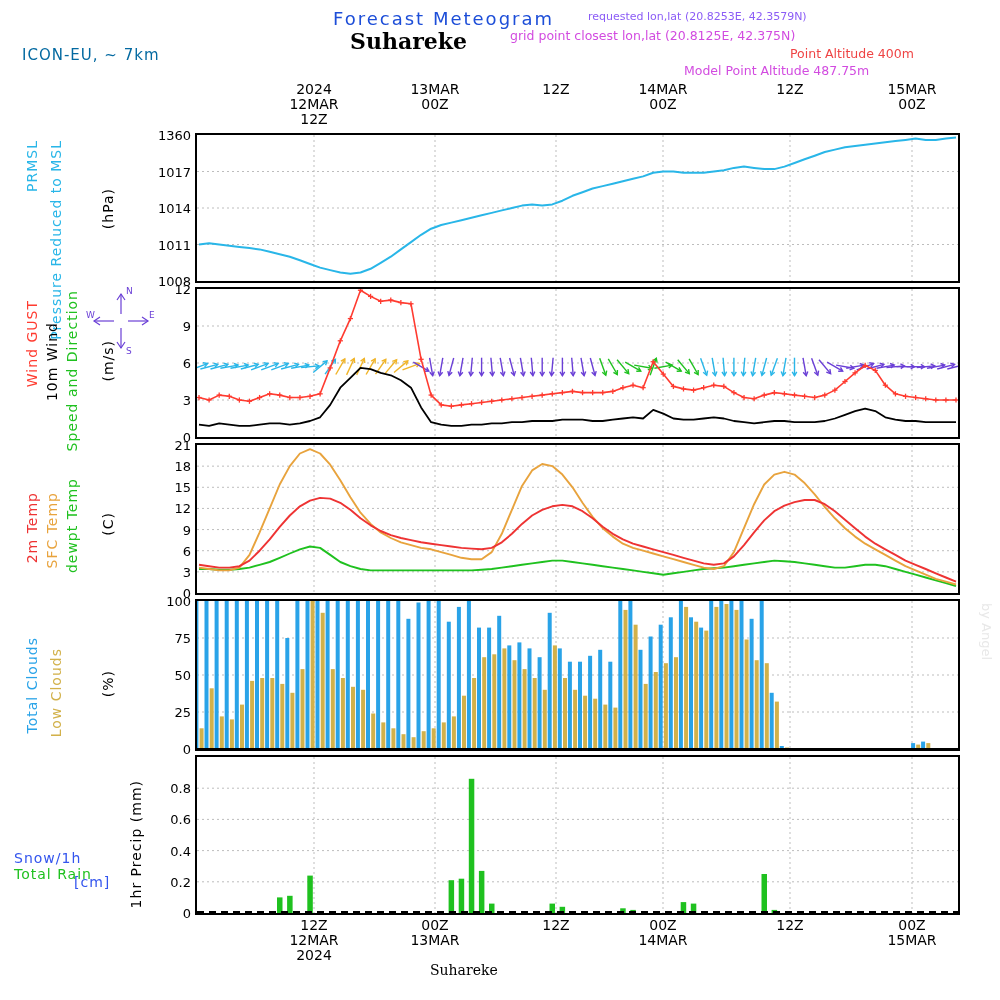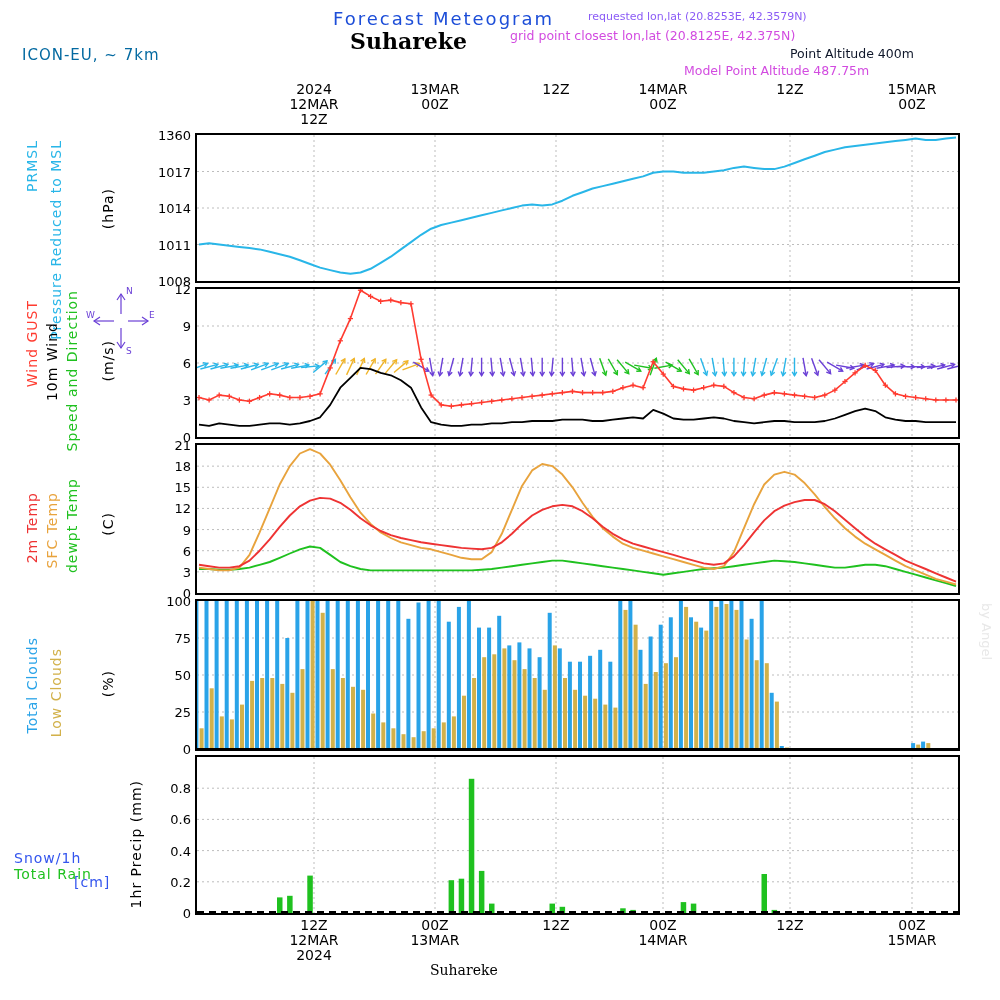--- a/index.html
+++ b/index.html
@@ -4,21 +4,21 @@
 <style>
   html,body{margin:0;padding:0;background:#ffffff;}
   body{width:1000px;height:1000px;position:relative;font-family:"DejaVu Sans",sans-serif;overflow:hidden;}
   .abs{position:absolute;}
   
   #hdr-forecast{left:333px;top:8px;font-size:18px;color:#1d4ed8;letter-spacing:2px;}
   #hdr-title{left:350px;top:28px;font-size:22px;font-weight:bold;color:#000;font-family:"DejaVu Serif",serif;}
   #hdr-model{left:22px;top:46px;font-size:15px;color:#0369a1;letter-spacing:1px;}
   #hdr-req{left:588px;top:10px;font-size:11px;color:#8b5cf6;}
   #hdr-grid{left:510px;top:28px;font-size:12.5px;color:#d24be0;}
-  #hdr-alt{left:790px;top:46px;font-size:12.5px;color:#0f172a;}
+  #hdr-alt{left:790px;top:46px;font-size:12.5px;color:#ef4444;}
   #hdr-malt{left:684px;top:63px;font-size:12.5px;color:#d24be0;}
   #by-angel{right:6px;top:660px;font-size:13px;color:#e8e8e8;transform:rotate(90deg);transform-origin:right top;}
   
   .taxis{font-size:14px;color:#000;text-align:center;font-family:"DejaVu Sans",sans-serif;}
   
   .panel{position:absolute;left:195px;width:765px;border:2px solid #000;background:#fff;box-sizing:border-box;}
   .ylab{position:absolute;font-size:13px;color:#000;text-align:right;right:100%;padding-right:6px;transform:translateY(-50%);white-space:nowrap;}
   .vrot{position:absolute;writing-mode:vertical-rl;transform:rotate(180deg);font-size:14px;letter-spacing:1px;}
   svg{display:block;}
   .gl{stroke:#bdbdbd;stroke-width:1;stroke-dasharray:2 3;}

